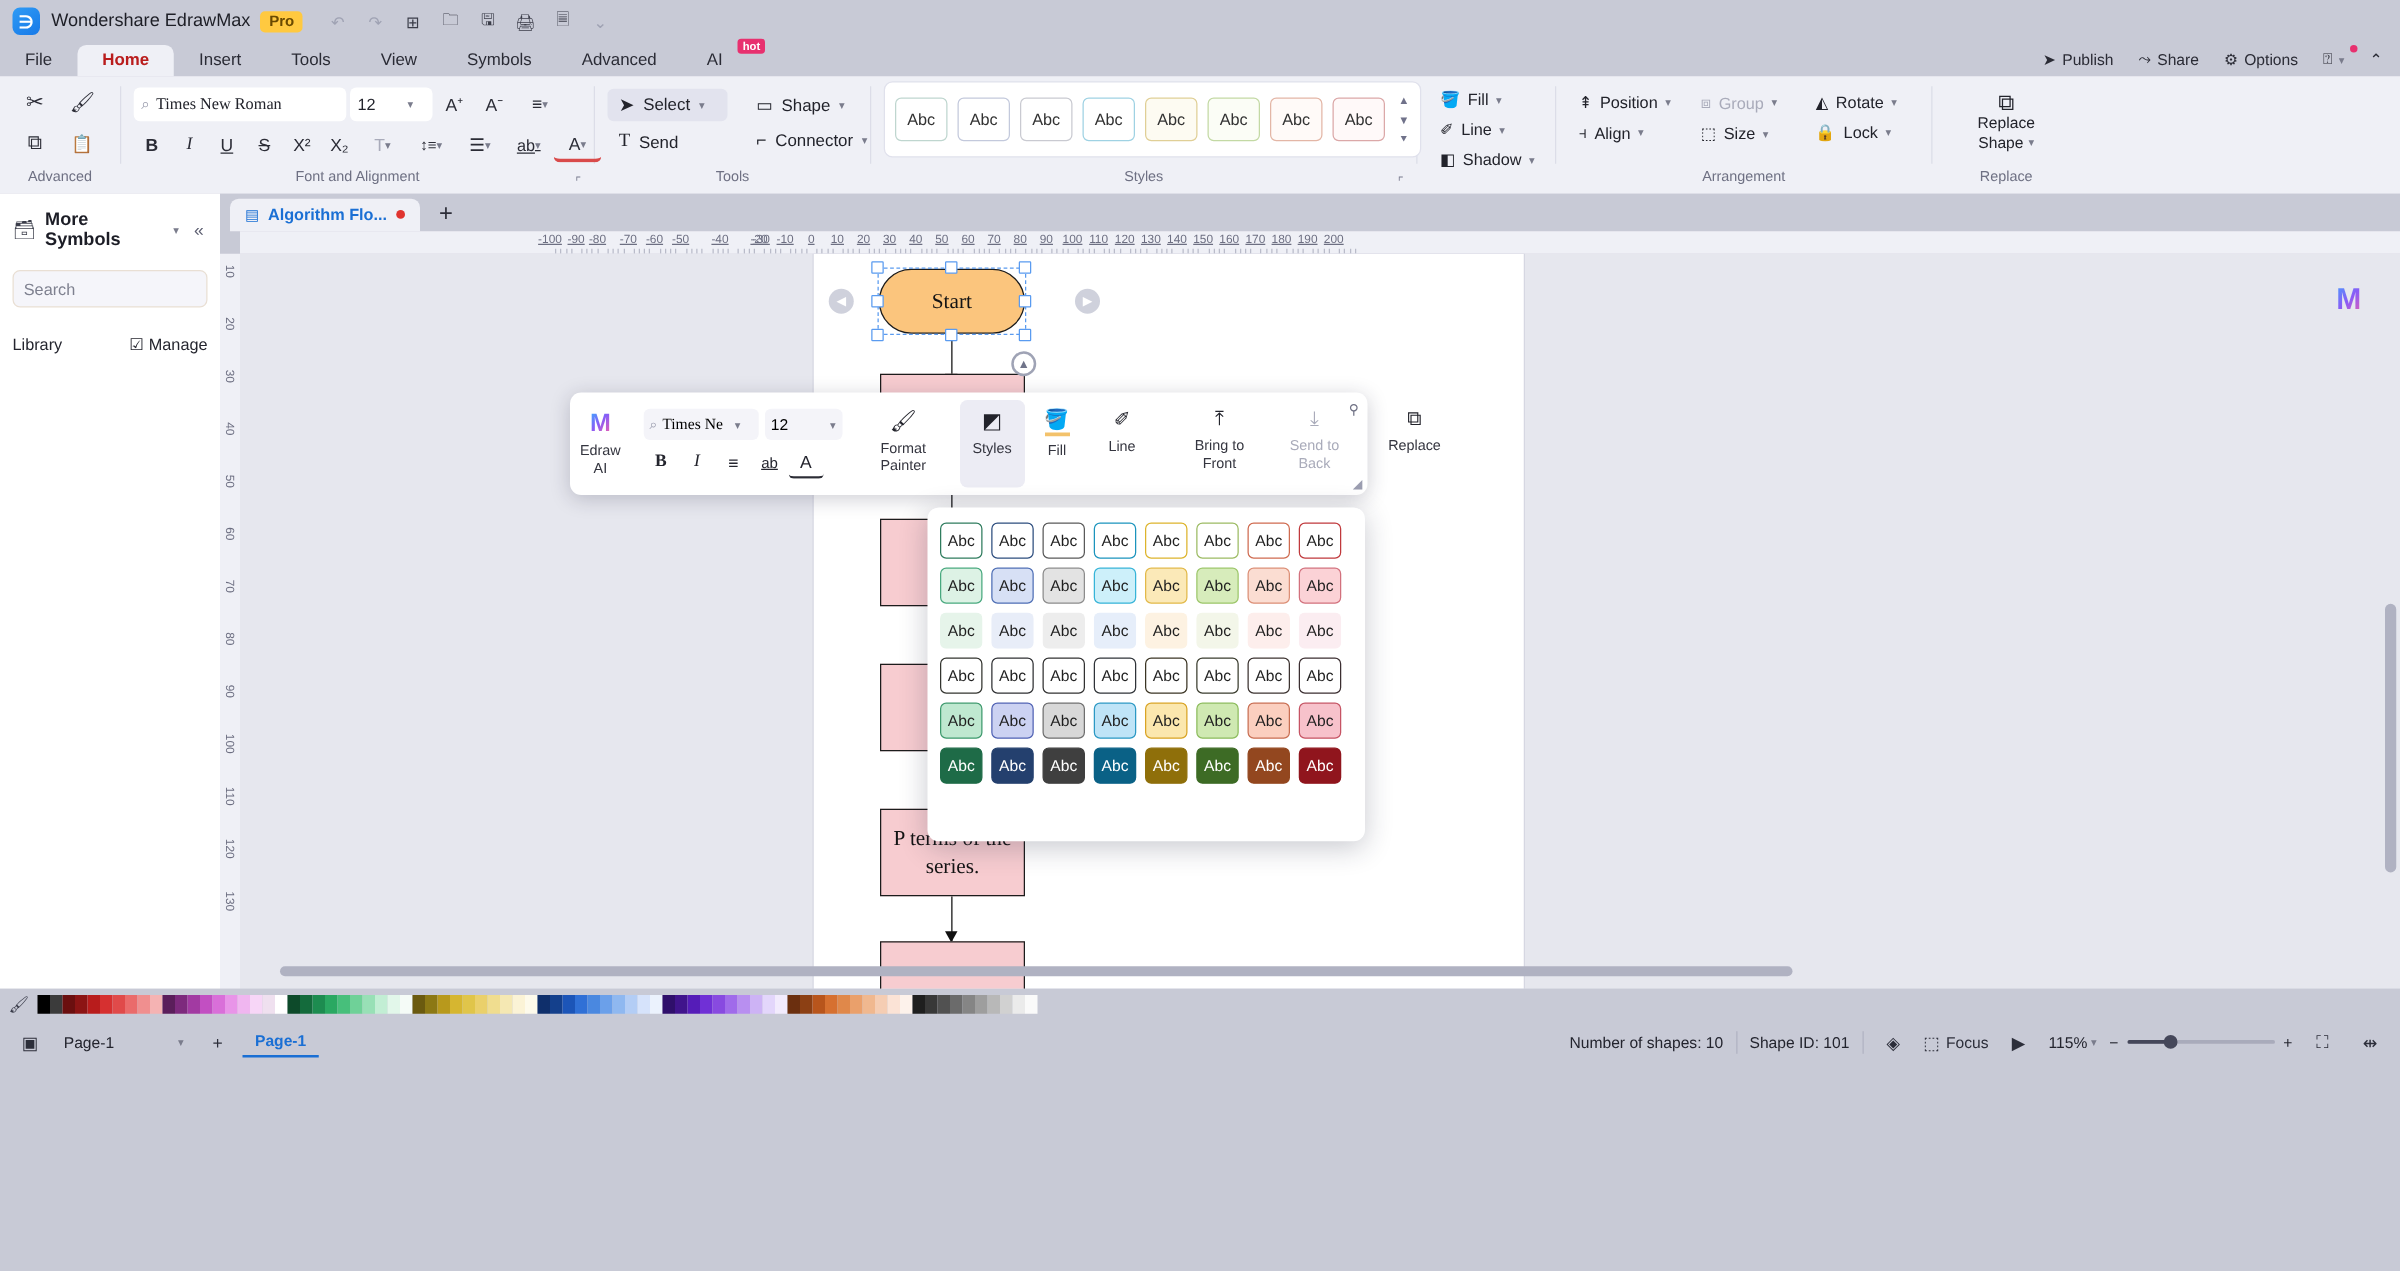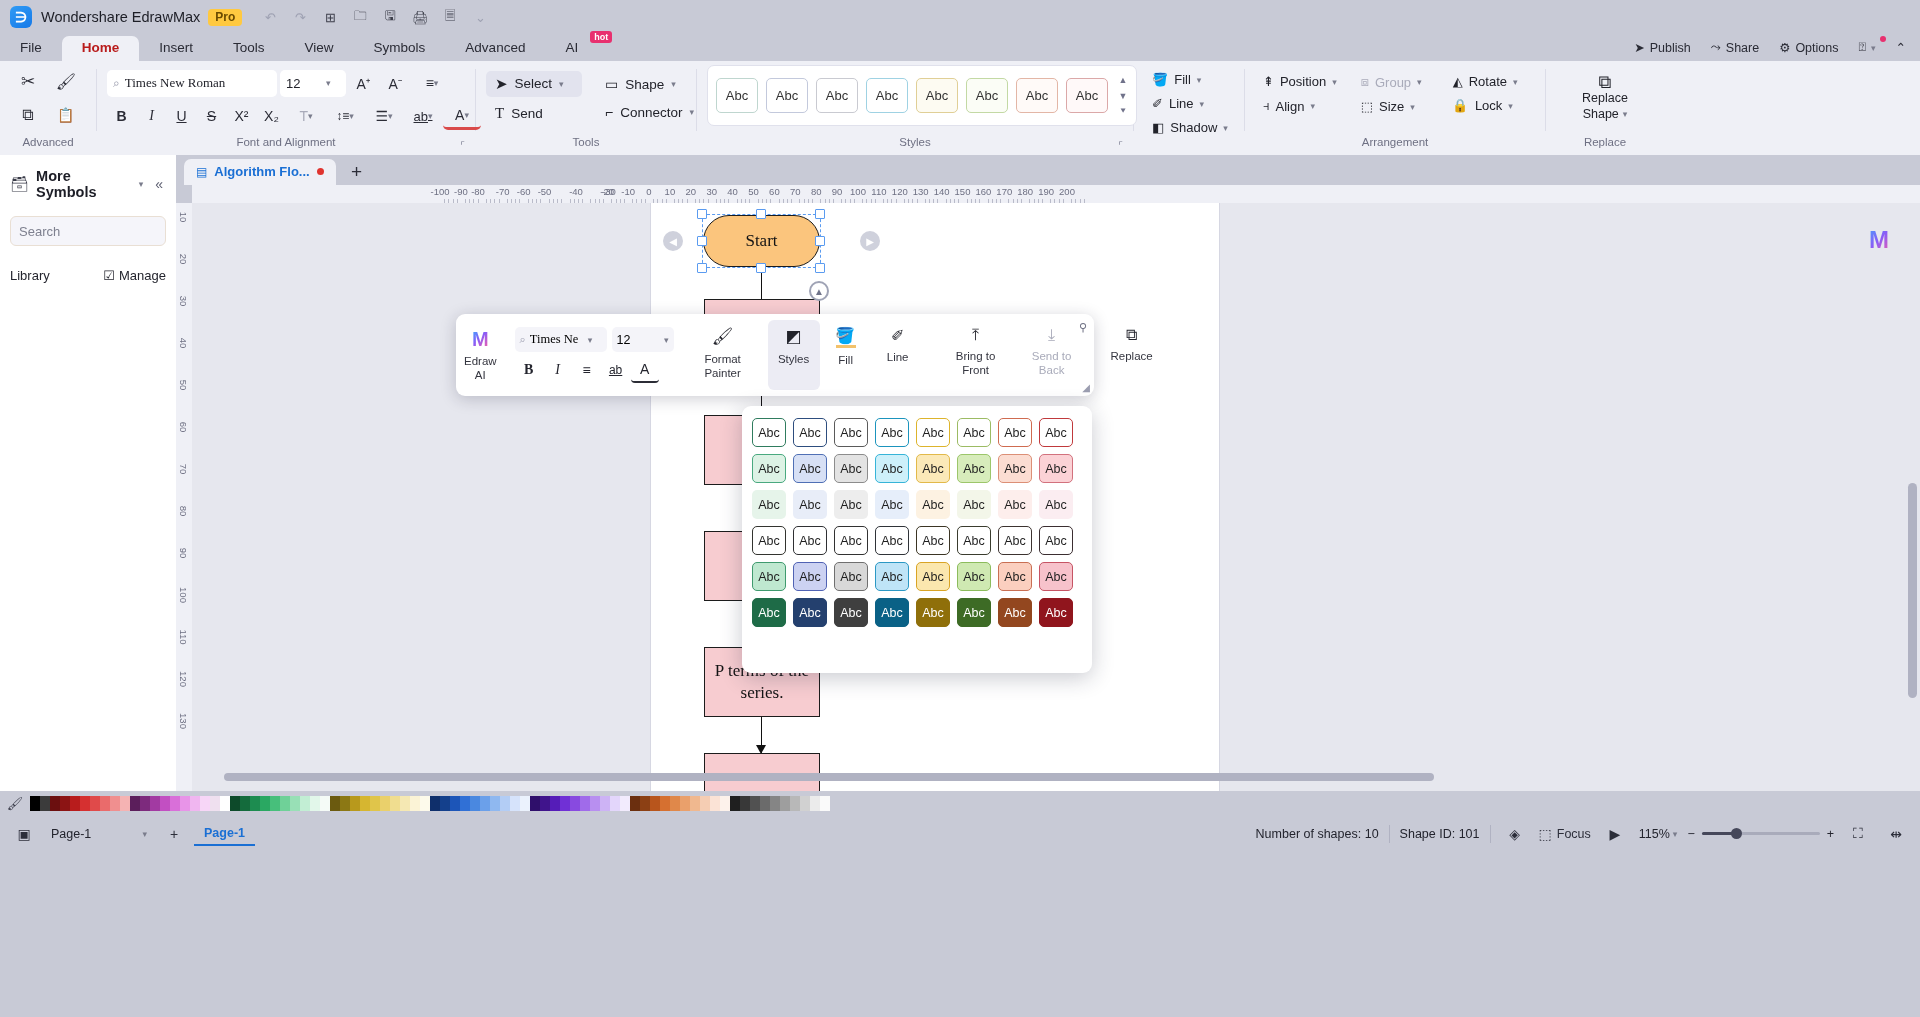--- a/index.html
+++ b/index.html
@@ -197,21 +197,21 @@
   .newtab{
     width:30px;height:26px;display:flex;align-items:center;justify-content:center;
     font-size:19px;color:#2c2d38;cursor:pointer;margin-left:6px;
   }
 
   
   .hruler{
     position:absolute;left:192px;top:185px;width:1728px;height:18px;background:#eff0f6;
     overflow:hidden;font-size:9.5px;color:#6d6f82;
   }
-  .hruler .tk{ position:absolute;top:1px;transform:translateX(-50%); }
+  .hruler .tk{ position:absolute;top:1px;transform:translateX(-50%);text-decoration:underline; }
   .hruler .mark{ position:absolute;bottom:0;width:1px;height:4px;background:#b9bbc9; }
   .vruler{
     position:absolute;left:176px;top:203px;width:16px;height:588px;background:#eff0f6;
     overflow:hidden;font-size:9.5px;color:#6d6f82;
   }
   .vruler .tk{ position:absolute;left:2px;writing-mode:vertical-rl;transform:translateY(-50%); }
   .canvas-area{
     position:absolute;left:192px;top:203px;width:1728px;height:588px;background:#e6e7ee;overflow:hidden;
   }
   .page{

